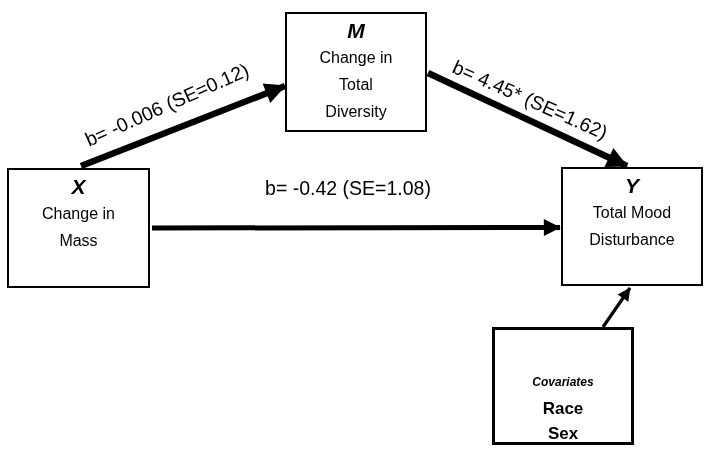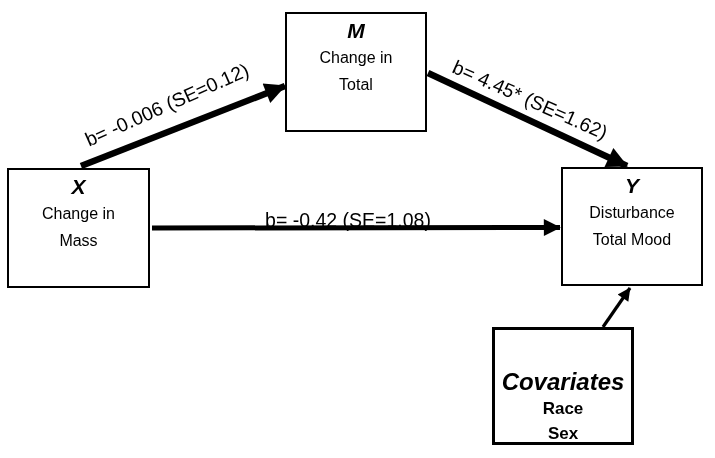--- a/index.html
+++ b/index.html
@@ -46,38 +46,38 @@
   }
   .node-x { left: 7px;   top: 168px; width: 143px; height: 120px; }
   .node-m { left: 285px; top: 12px;  width: 142px; height: 120px; }
   .node-y { left: 561px; top: 167px; width: 142px; height: 119px; }
   .node-cov {
     left: 492px; top: 327px; width: 142px; height: 118px;
     border-width: 3px;
     justify-content: center;
     padding-top: 0;
   }
-  .node-cov .title { font-size: 24px; line-height: 28px; margin-top: 42px; }
+  .node-cov .title { font-size: 12px; line-height: 28px; margin-top: 42px; }
   .node-cov .line  { font-size: 17px; line-height: 25px; font-weight: bold; }
   .path-label {
     position: absolute;
     font-size: 19.5px;
     white-space: nowrap;
     color: #000000;
   }
   .label-x-to-m {
     left: 167px; top: 105px;
     transform: translate(-50%, -50%) rotate(-24deg);
   }
   .label-m-to-y {
     left: 530px; top: 100px;
     transform: translate(-50%, -50%) rotate(24deg);
   }
   .label-x-to-y {
-    left: 348px; top: 220px;
+    left: 348px; top: 188px;
     transform: translate(-50%, -50%);
   }
 </style>
 </head>
 <body>
 
 <div class="canvas">
 
   <svg class="arrow-layer" width="715" height="458" viewBox="0 0 715 458" xmlns="http://www.w3.org/2000/svg">
     <defs>
@@ -100,26 +100,27 @@
   <div class="node node-x">
     <div class="title">X</div>
     <div class="line">Change in</div>
     <div class="line">Mass</div>
   </div>
 
   <div class="node node-m">
     <div class="title">M</div>
     <div class="line">Change in</div>
     <div class="line">Total</div>
+    <div class="line">Diversity</div>
   </div>
 
   <div class="node node-y">
     <div class="title">Y</div>
+    <div class="line">Total Mood</div>
     <div class="line">Disturbance</div>
-    <div class="line">Total Mood</div>
   </div>
 
   <div class="node node-cov">
     <div class="title">Covariates</div>
     <div class="line">Race</div>
     <div class="line">Sex</div>
   </div>
 
   <div class="path-label label-x-to-m">b= -0.006 (SE=0.12)</div>
   <div class="path-label label-m-to-y">b= 4.45* (SE=1.62)</div>

